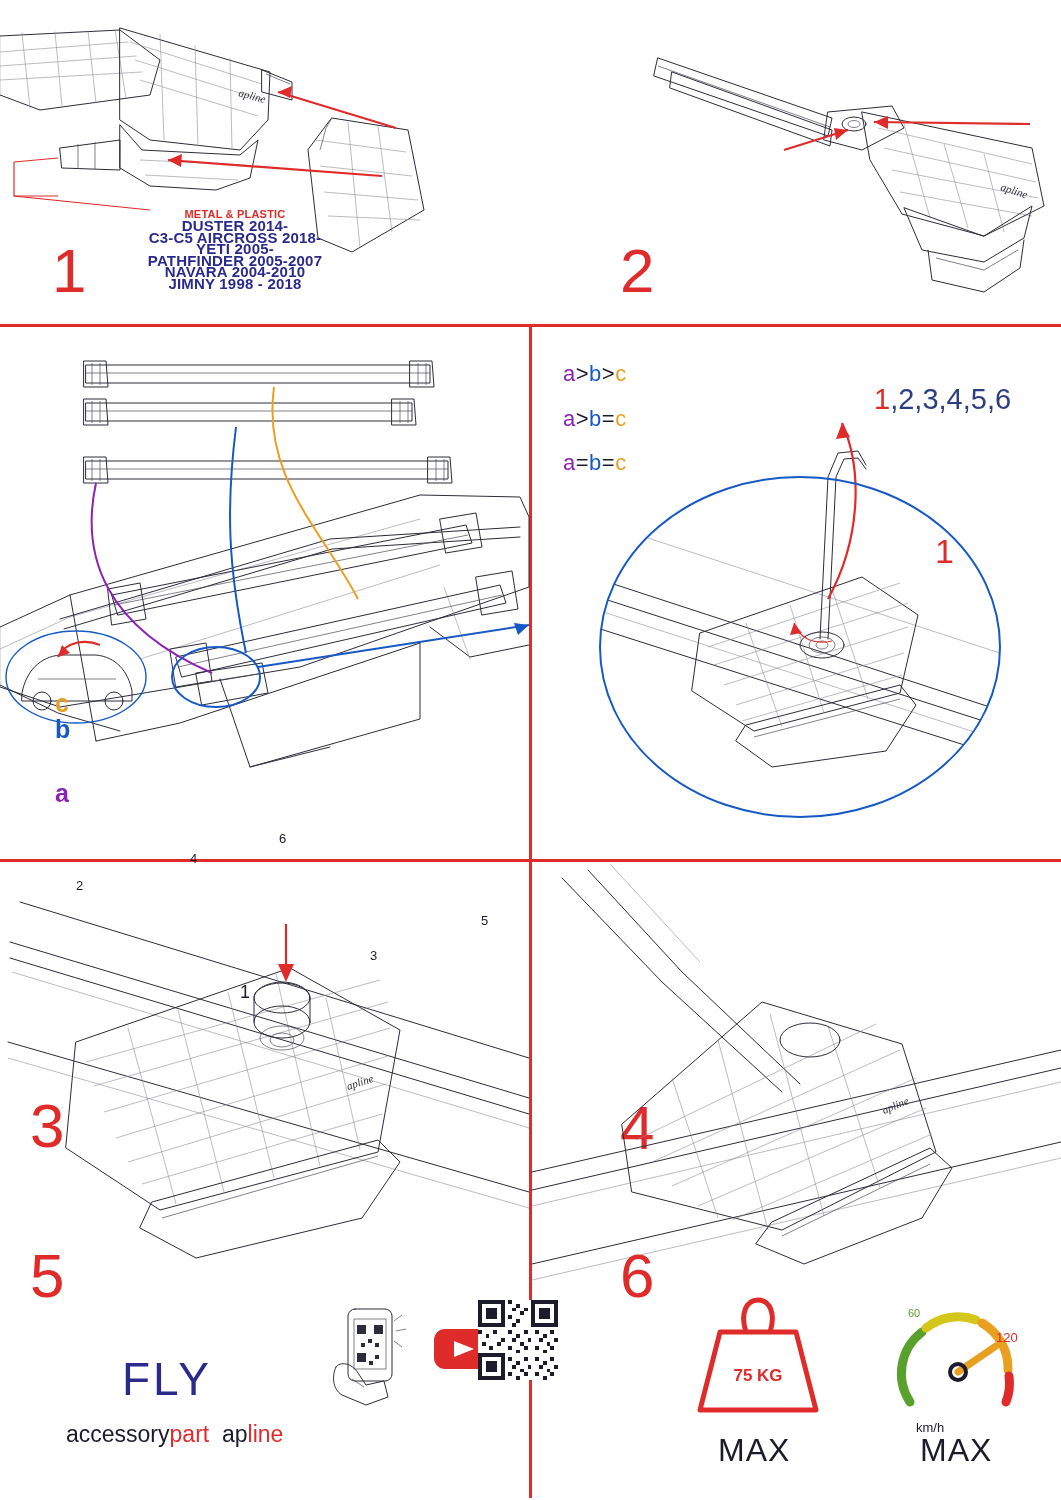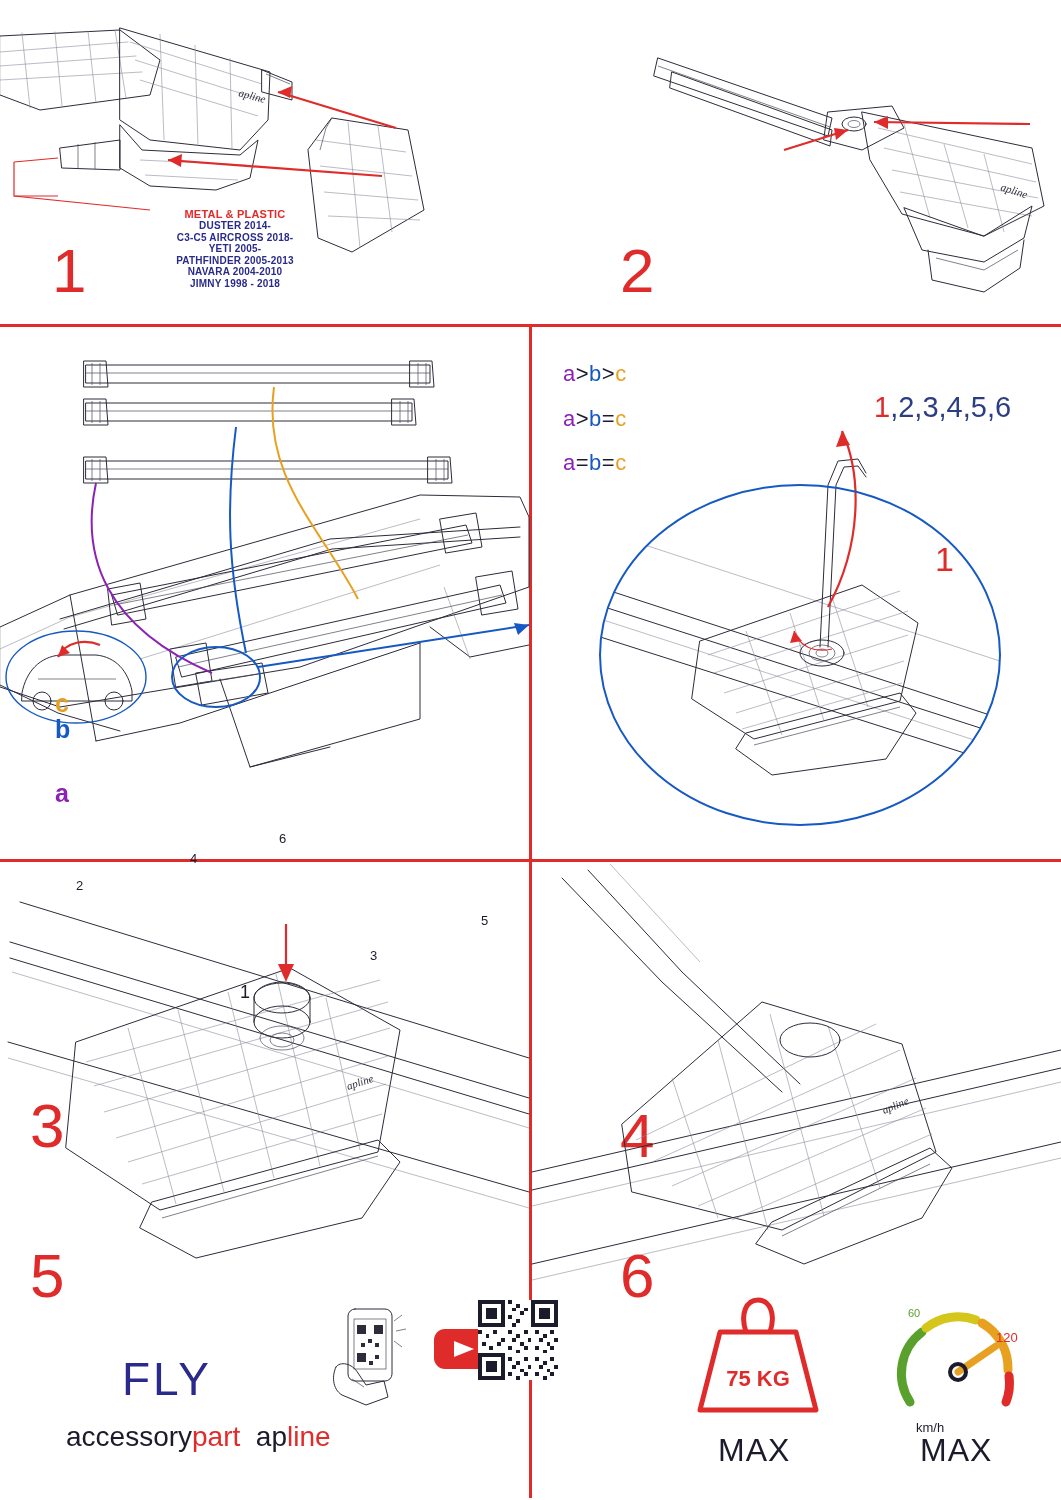--- a/index.html
+++ b/index.html
@@ -71,21 +71,21 @@
   }
   .metalplastic .mp-title {
     color: #e02b2b;
     font-weight: bold;
     font-size: 11px;
     letter-spacing: .2px;
   }
   .metalplastic .mp-list {
     color: #2a2a8c;
     font-weight: bold;
-    font-size: 10px;
+    font-size: 15px;
     line-height: 11.5px;
     letter-spacing: .2px;
   }
 
   
   .abc-label {
     position: absolute;
     font-size: 25px;
     font-weight: bold;
     font-family: "Liberation Sans", sans-serif;
@@ -147,41 +147,41 @@
     top: 1352px;
     font-size: 46px;
     letter-spacing: 3px;
     color: #2a2a8c;
     font-family: "Liberation Sans", sans-serif;
   }
   .brandline {
     position: absolute;
     left: 66px;
     top: 1421px;
-    font-size: 28px;
+    font-size: 23px;
     letter-spacing: 0px;
   }
   .brandline .accessory { color: #1b1b2b; }
   .brandline .part { color: #e02b2b; }
   .brandline .ap { color: #1b1b2b; }
   .brandline .line { color: #e02b2b; }
 
   .maxlabel {
     position: absolute;
     font-size: 32px;
     color: #1b1b2b;
     letter-spacing: 1px;
   }
   .kgtext {
     position: absolute;
     left: 712px;
     top: 1366px;
     width: 92px;
     text-align: center;
-    font-size: 22px;
+    font-size: 17px;
     color: #e02b2b;
     font-weight: bold;
   }
   .kmh {
     position: absolute;
     left: 916px;
     top: 1420px;
     font-size: 13px;
     color: #1b1b2b;
   }
@@ -263,21 +263,21 @@
         <path class="redthin" d="M14,162 L58,158"></path>
         <path class="redthin" d="M14,196 L58,196"></path>
       </g>
     </svg>
     <div class="metalplastic">
       <div class="mp-title">METAL &amp; PLASTIC</div>
       <div class="mp-list">
         <div>DUSTER 2014-</div>
         <div>C3-C5 AIRCROSS 2018-</div>
         <div>YETI 2005-</div>
-        <div>PATHFINDER 2005-2013</div>
+        <div>PATHFINDER 2005-2007</div>
         <div>NAVARA 2004-2010</div>
         <div>JIMNY 1998 - 2018</div>
       </div>
     </div>
     <div class="stepnum" style="left:52px;top:240px;font-size:62px;">1</div>
   </div>
 
   <div class="panel" style="left:532px;top:0;width:529px;height:324px;">
     <svg width="529" height="324" viewBox="0 0 529 324">
       <g>
@@ -408,21 +408,21 @@
   <div class="ineq i1">
     <span class="a">a</span><span class="op">&gt;</span><span class="b">b</span><span class="op">&gt;</span><span class="c">c</span>
   </div>
   <div class="ineq i2">
     <span class="a">a</span><span class="op">&gt;</span><span class="b">b</span><span class="op">=</span><span class="c">c</span>
   </div>
   <div class="ineq i3">
     <span class="a">a</span><span class="op">=</span><span class="b">b</span><span class="op">=</span><span class="c">c</span>
   </div>
 
-  <div class="panel" style="left:532px;top:335px;width:529px;height:420px;">
+  <div class="panel" style="left:532px;top:327px;width:529px;height:420px;">
     <svg width="529" height="532" viewBox="0 0 529 532">
       <defs>
         <clipPath id="circ4">
           <ellipse cx="268" cy="320" rx="200" ry="170"></ellipse>
         </clipPath>
       </defs>
       <g clip-path="url(#circ4)">
         <rect x="60" y="150" width="420" height="344" fill="#fff"></rect>
 
         <path class="ln" d="M60,250 L470,384"></path>

